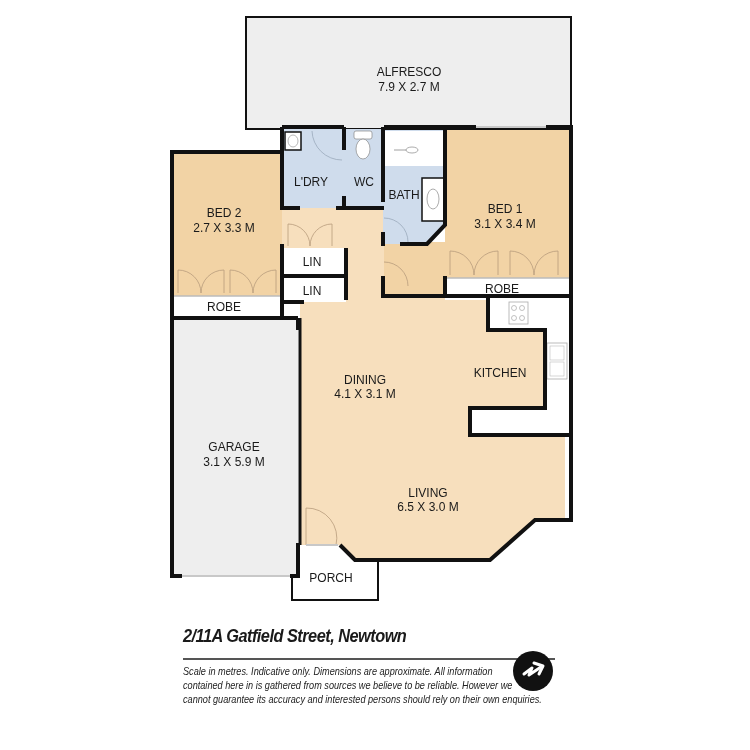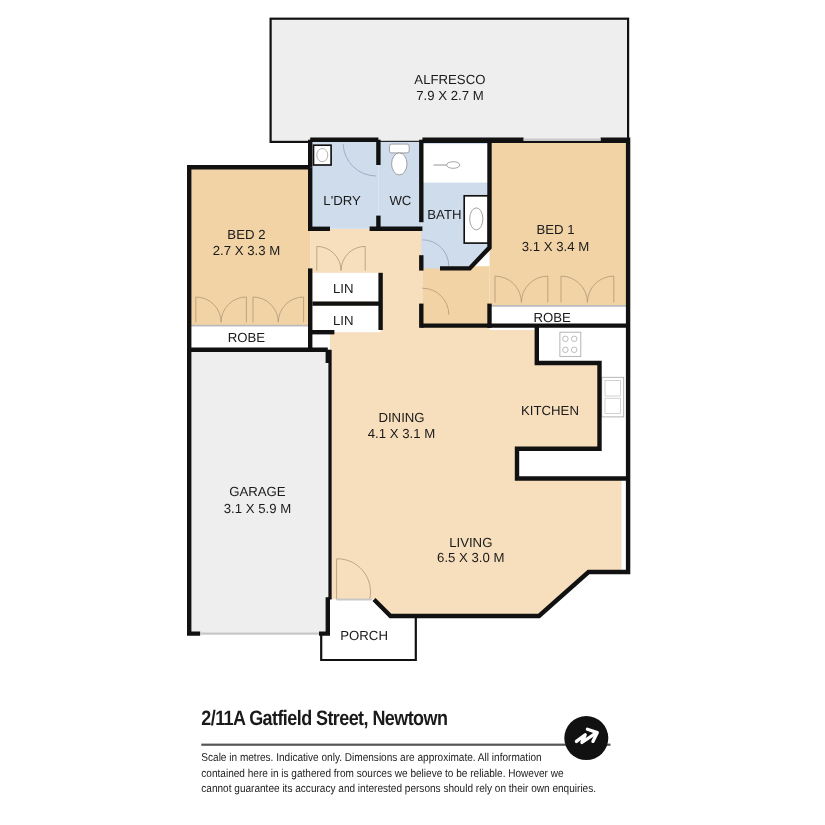--- a/index.html
+++ b/index.html
@@ -1,19 +1,19 @@
 <!DOCTYPE html>
 <html><head>
   <meta charset="utf-8">
   <style>
     html, body { margin: 0; padding: 0; background: #ffffff; }
     body { width: 750px; height: 750px; position: relative; overflow: hidden; font-family: "Liberation Sans", sans-serif; }
     #plan { position: absolute; left: 0; top: 0; width: 750px; height: 750px; }
     .room-label { font-family: "Liberation Sans", sans-serif; font-size: 12px; fill: #1a1a1a; text-anchor: middle; }
-    .footer { position: absolute; left: 183px; top: 639px; width: 390px; }
+    .footer { position: absolute; left: 183px; top: 621px; width: 390px; font-style: italic; }
     .title { font-family: "Liberation Sans", sans-serif; font-weight: bold; font-size: 19px; color: #1a1a1a; letter-spacing: -0.6px; transform: scaleX(0.86); transform-origin: left center; white-space: nowrap; margin-top: 4px; }
     .rule { position: absolute; left: 0; top: 37px; width: 372px; height: 1.5px; background: #555; }
     .disclaimer { position: absolute; left: 0; top: 44px; width: 440px; font-size: 10.4px; line-height: 14px; color: #222; transform: scaleX(0.88); transform-origin: left top; }
     .disclaimer span { display: block; white-space: nowrap; }
     .compass { position: absolute; left: 513px; top: 651px; width: 40px; height: 40px; border-radius: 50%; background: #111; }
   </style>
 </head>
 <body>
 
 <svg id="plan" viewBox="0 0 750 750" xmlns="http://www.w3.org/2000/svg">

